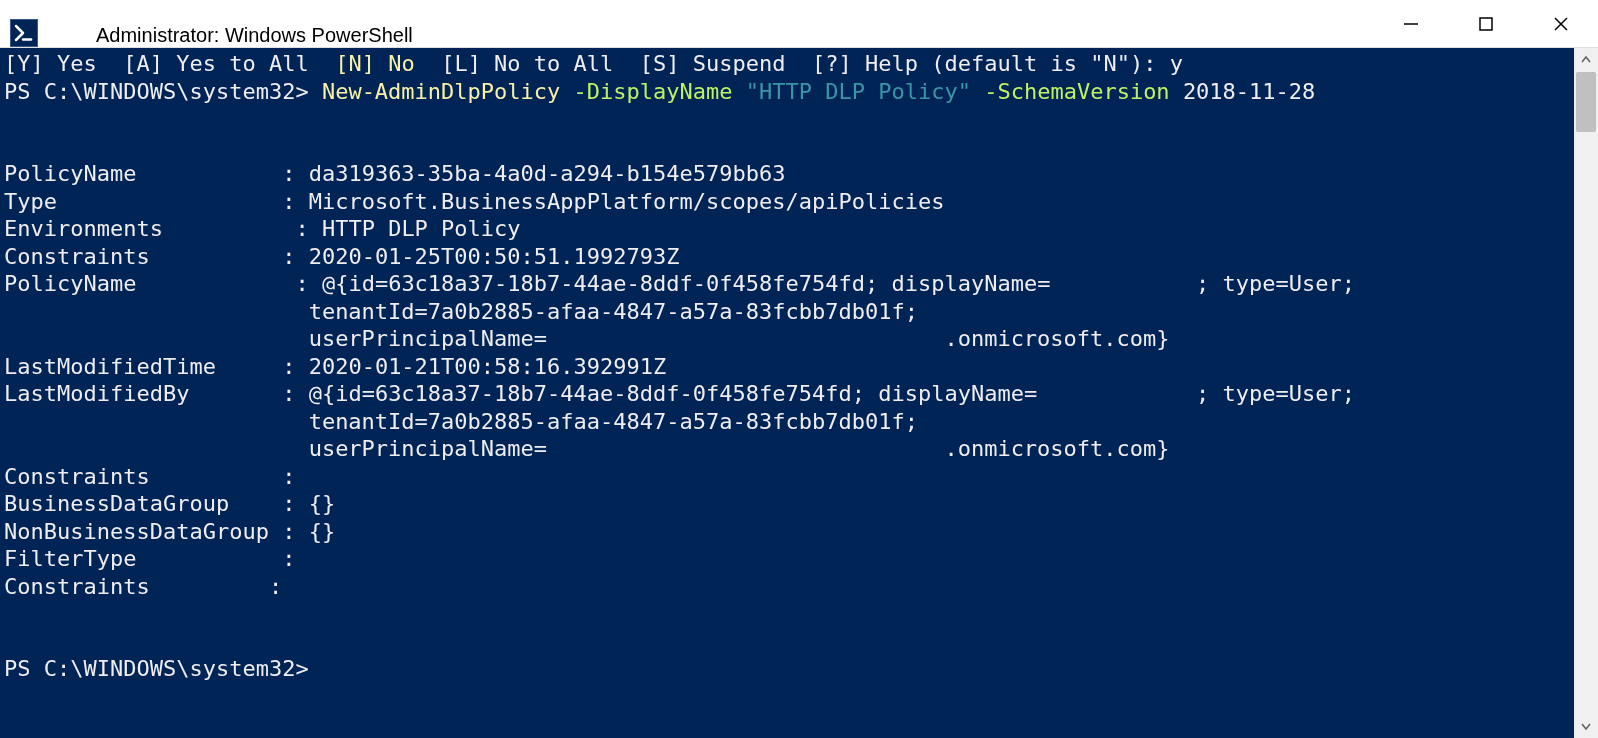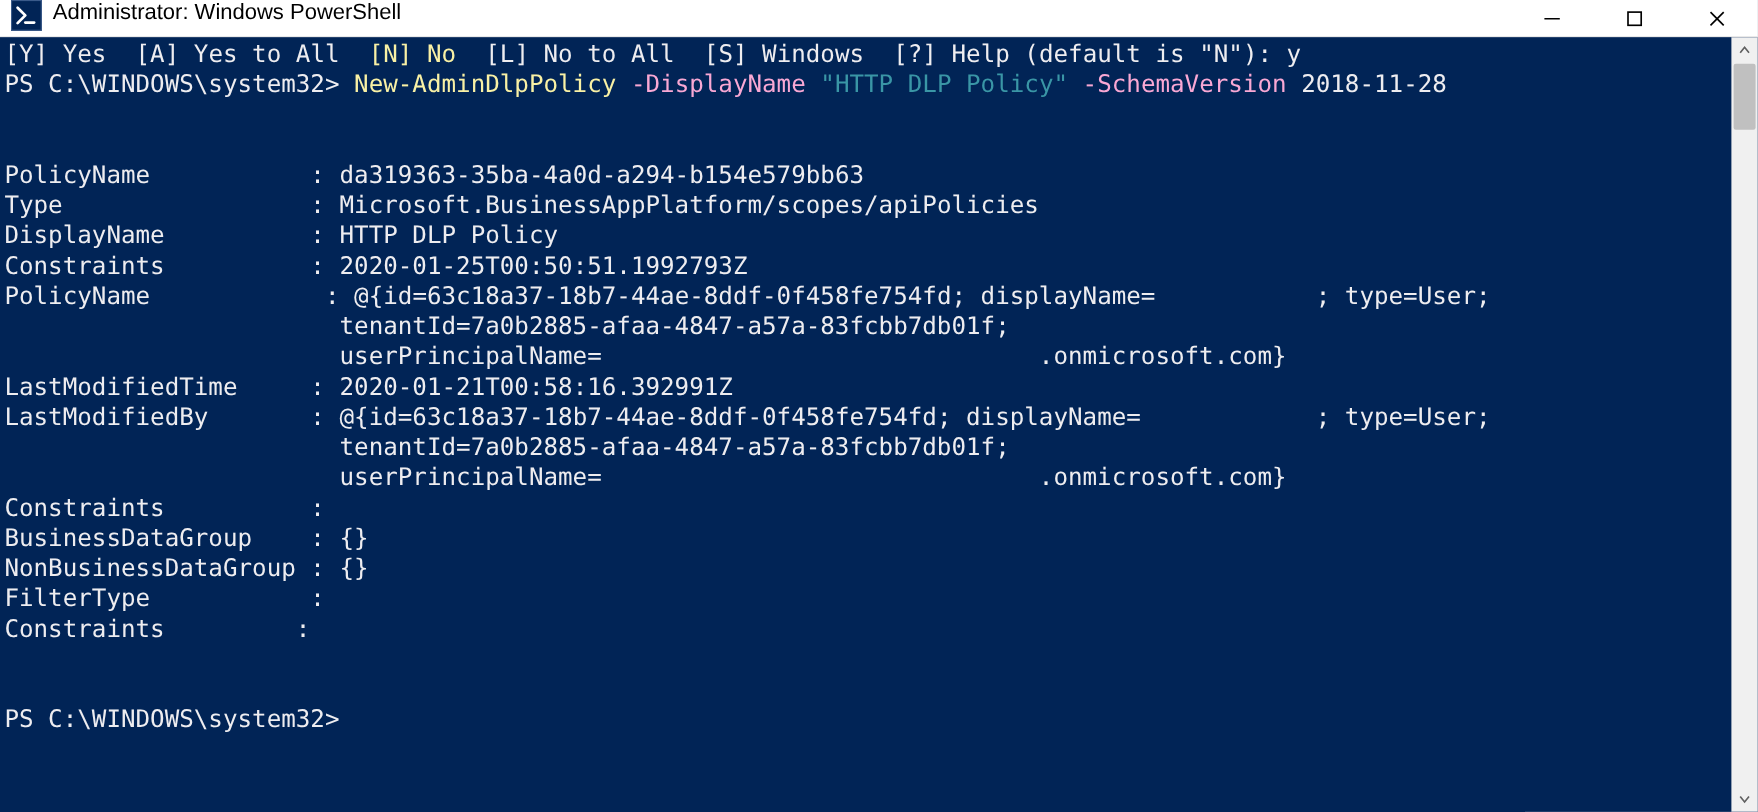--- a/index.html
+++ b/index.html
@@ -6,27 +6,28 @@
     body {
       font-family: 'Segoe UI', Tahoma, sans-serif;
       background: #fff;
       width: 1598px;
       height: 738px;
       overflow: hidden;
       display: flex;
       flex-direction: column;
     }
     .titlebar {
-      height: 34px;
+      height: 48px;
       background: #fff;
       display: flex;
-      align-items: flex-start;
+      align-items: flex-end;
       padding-left: 10px;
       border-bottom: 1px solid #e0e0e0;
       flex-shrink: 0;
+      gap: 48px;
     }
     .titlebar-icon {
       width: 28px;
       height: 28px;
       background: #012456;
       display: flex;
       align-items: center;
       justify-content: center;
       margin-right: 10px;
       border: 1px solid #3a5a8a;
@@ -86,21 +87,21 @@
       position: absolute;
       top: 0;
       left: 2px;
       right: 2px;
       height: 60px;
       background: #c0c0c0;
       border-radius: 2px;
       cursor: pointer;
     }
     .c-yellow { color: #f9f1a5; }
-    .c-gray   { color: #f9a8d4; }
+    .c-gray   { color: #bef264; }
     .c-teal   { color: #3a96a6; }
   </style>
 </head>
 <body>
 
 <div class="titlebar">
   <div class="titlebar-icon">
     <svg width="20" height="18" viewBox="0 0 20 18">
       <path d="M2 2 L9 9 L2 16" stroke="#fff" stroke-width="2.5" fill="none" stroke-linecap="round" stroke-linejoin="round"></path>
       <line x1="9" y1="15.5" x2="17" y2="15.5" stroke="#fff" stroke-width="2.5" stroke-linecap="round"></line>
@@ -121,27 +122,27 @@
     <div class="win-btn">
       <svg width="18" height="18">
           <line x1="3" y1="3" x2="15" y2="15"></line>
           <line x1="15" y1="3" x2="3" y2="15"></line>
         </svg>
     </div>
   </div>
 </div>
 
 <div class="console-wrap">
-<div class="console"><span>[Y] Yes</span>  <span>[A] Yes to All</span>  <span class="c-yellow">[N] No</span>  <span>[L] No to All</span>  <span>[S] Windows</span>  <span>[?] Help (default is "N"):</span> <span>y</span>
+<div class="console"><span>[Y] Yes</span>  <span>[A] Yes to All</span>  <span class="c-yellow">[N] No</span>  <span>[L] No to All</span>  <span>[S] Suspend</span>  <span>[?] Help (default is "N"):</span> <span>y</span>
 <span>PS C:\WINDOWS\system32&gt;</span> <span class="c-yellow">New-AdminDlpPolicy</span> <span class="c-gray">-DisplayName</span> <span class="c-teal">"HTTP DLP Policy"</span> <span class="c-gray">-SchemaVersion</span> <span>2018-11-28</span>
 
 
 <span>PolicyName          </span> : <span>da319363-35ba-4a0d-a294-b154e579bb63</span>
 <span>Type                </span> : <span>Microsoft.BusinessAppPlatform/scopes/apiPolicies</span>
-<span>DisplayName         </span> : <span>HTTP DLP Policy</span>
+<span>Environments         </span> : <span>HTTP DLP Policy</span>
 <span>Constraints         </span> : <span>2020-01-25T00:50:51.1992793Z</span>
 <span>PolicyName           </span> : <span>@{id=63c18a37-18b7-44ae-8ddf-0f458fe754fd; displayName=           ; type=User;</span>
 <span>                       tenantId=7a0b2885-afaa-4847-a57a-83fcbb7db01f;</span>
 <span>                       userPrincipalName=                              .onmicrosoft.com}</span>
 <span>LastModifiedTime    </span> : <span>2020-01-21T00:58:16.392991Z</span>
 <span>LastModifiedBy      </span> : <span>@{id=63c18a37-18b7-44ae-8ddf-0f458fe754fd; displayName=            ; type=User;</span>
 <span>                       tenantId=7a0b2885-afaa-4847-a57a-83fcbb7db01f;</span>
 <span>                       userPrincipalName=                              .onmicrosoft.com}</span>
 <span>Constraints         </span> : <span></span>
 <span>BusinessDataGroup   </span> : <span>{}</span>

